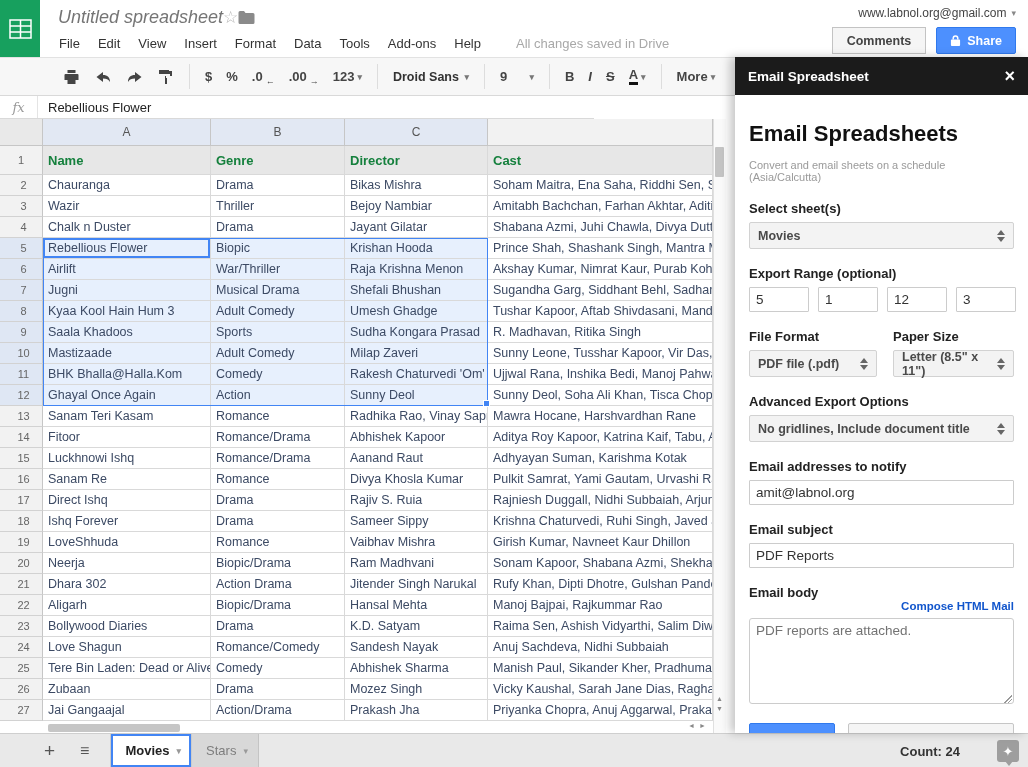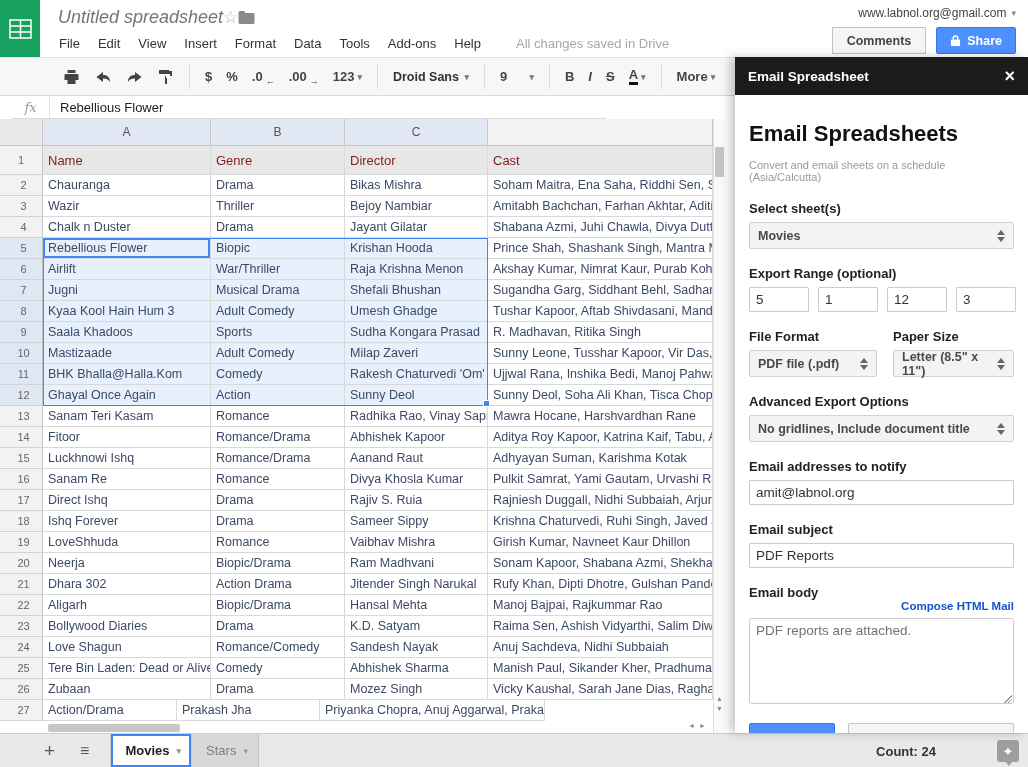--- a/index.html
+++ b/index.html
@@ -32,42 +32,42 @@
   .tb-sep { width:1px; height:25px; background:#ddd; margin:0 8px; flex:none; }
   .tb-btn { padding:0 7px; font-size:13px; font-weight:bold; color:#444; display:flex; align-items:center; gap:3px; white-space:nowrap; }
   .tb-btn svg { display:block; }
   .mini-arrow { font-size:9px; color:#444; position:relative; top:4px; }
   .caret { color:#777; font-size:9px; }
   .font-name { font-weight:bold; font-size:12.5px; color:#333; }
   .a-letter { border-bottom:3px solid #111; line-height:14px; display:inline-block; }
   .strike { text-decoration:line-through; }
 
   
-  .formula-bar { position:absolute; left:12px; top:96px; width:594px; height:23px; background:#fff;
+  .formula-bar { position:absolute; left:0; top:96px; width:594px; height:23px; background:#fff;
     border-bottom:1px solid #d9d9d9; display:flex; align-items:stretch; }
   .fx { width:38px; font-family:"DejaVu Serif",serif; font-style:italic; color:#9a9a9a; font-size:13px;
     border-right:1px solid #e4e4e4; display:flex; align-items:center; justify-content:center; }
   .fb-value { padding-left:10px; font-size:13px; color:#222; display:flex; align-items:center; }
 
   
   .grid { position:absolute; left:0; top:119px; width:735px; height:614px; background:#fff; overflow:hidden; }
   .colhdr-row { display:flex; height:27px; }
   .corner { width:43px; flex:none; background:#e9e9e9; border-right:1px solid #c6c6c6; border-bottom:1px solid #c6c6c6; }
   .ch { border-right:1px solid #c6c6c6; border-bottom:1px solid #c6c6c6; background:#f2f2f2;
     font-size:12px; color:#555; display:flex; align-items:center; justify-content:center; flex:none; }
   .ch.selc { background:#e2e8f3; }
   .wA{width:168px} .wB{width:134px} .wC{width:143px} .wD{width:225px}
   .row { display:flex; height:21px; }
   .hdr-data-row { display:flex; height:29px; }
   .cell { border-right:1px solid #d9d9d9; border-bottom:1px solid #d9d9d9; padding-left:5px;
     font-size:12.5px; color:#3c4a64; white-space:nowrap; overflow:hidden;
     display:flex; align-items:center; flex:none; }
   .rh { width:43px; flex:none; background:#f2f2f2; border-right:1px solid #c6c6c6; border-bottom:1px solid #d2d2d2;
     color:#666; font-size:11px; display:flex; align-items:center; justify-content:center; }
-  .hdr-data-row .cell { font-weight:normal; color:#7f1d1d; background:#e7e7e7; font-size:13px; }
+  .hdr-data-row .cell { font-weight:bold; color:#15803d; background:#e7e7e7; font-size:13px; }
   .sel { background:#e7f0fd; }
   .selh { background:#dfe7f4; }
   .active { box-shadow: inset 0 0 0 2px #4285f4; }
   .range-border { position:absolute; left:43px; top:119px; width:445px; height:168px;
     border:1px solid #4285f4; pointer-events:none; }
   .fill-handle { position:absolute; left:483px; top:281px; width:7px; height:7px;
     background:#4285f4; border:1px solid #fff; }
   .vscroll { position:absolute; left:713px; top:0; width:13px; height:614px; background:#fafafa; border-left:1px solid #e0e0e0; }
   .vthumb { position:absolute; left:715px; top:28px; width:9px; height:30px; background:#c4c4c4; border-radius:1px; }
   .varrows { position:absolute; left:713px; top:576px; width:13px; display:flex; flex-direction:column; align-items:center; gap:3px; font-size:7px; color:#888; }
@@ -77,21 +77,21 @@
   
   .tabbar { position:absolute; left:0; top:733px; width:1028px; height:34px; background:#e9e9e9;
     border-top:1px solid #cfcfcf; display:flex; align-items:center; }
   .add-sheet { margin-left:44px; font-size:19px; color:#555; line-height:1; }
   .all-sheets { margin-left:25px; font-size:16px; color:#555; line-height:1; }
   .tab { height:33px; display:flex; align-items:center; padding:0 10px 0 14px; font-size:13px; gap:7px; flex:none; }
   .tab .tcaret { color:#999; font-size:9px; }
   .tab.active { background:#fff; border-left:1px solid #ccc; border-right:1px solid #ccc;
     font-weight:bold; color:#222; margin-left:21px; }
   .tab.inactive { background:#d8d8d8; color:#7d7d7d; border-right:1px solid #c4c4c4; }
-  .count { position:absolute; right:92px; top:0; height:34px; display:flex; align-items:center;
+  .count { position:absolute; right:68px; top:0; height:34px; display:flex; align-items:center;
     font-weight:bold; font-size:13px; color:#333; }
   .explore { position:absolute; right:9px; top:6px; width:22px; height:22px; background:#9e9e9e;
     border-radius:3px; color:#fff; display:flex; align-items:center; justify-content:center; font-size:13px; }
   .explore::after { content:""; position:absolute; bottom:-4px; left:8px; border-left:4px solid transparent;
     border-right:4px solid transparent; border-top:5px solid #9e9e9e; }
 
   
   .panel { position:absolute; left:735px; top:57px; width:293px; height:676px; background:#fff;
     box-shadow:-5px 0 9px rgba(0,0,0,0.22); overflow:hidden; }
   .panel-header { height:38px; background:#1b1b1b; color:#fff; display:flex; align-items:center;
@@ -460,20 +460,21 @@
   <div class="row">
     <div class="cell rh">26</div>
     <div class="cell wA ca">Zubaan</div>
     <div class="cell wB cb">Drama</div>
     <div class="cell wC cc">Mozez Singh</div>
     <div class="cell wD cd">Vicky Kaushal, Sarah Jane Dias, Raghav Cha</div>
   </div>
 
   <div class="row">
     <div class="cell rh">27</div>
+    <div class="cell wA ca">Jai Gangaajal</div>
     <div class="cell wB cb">Action/Drama</div>
     <div class="cell wC cc">Prakash Jha</div>
     <div class="cell wD cd">Priyanka Chopra, Anuj Aggarwal, Prakash Jh</div>
   </div>
 </div>
 
   <div class="range-border"></div>
   <div class="fill-handle"></div>
 
   <div class="vscroll"></div>

